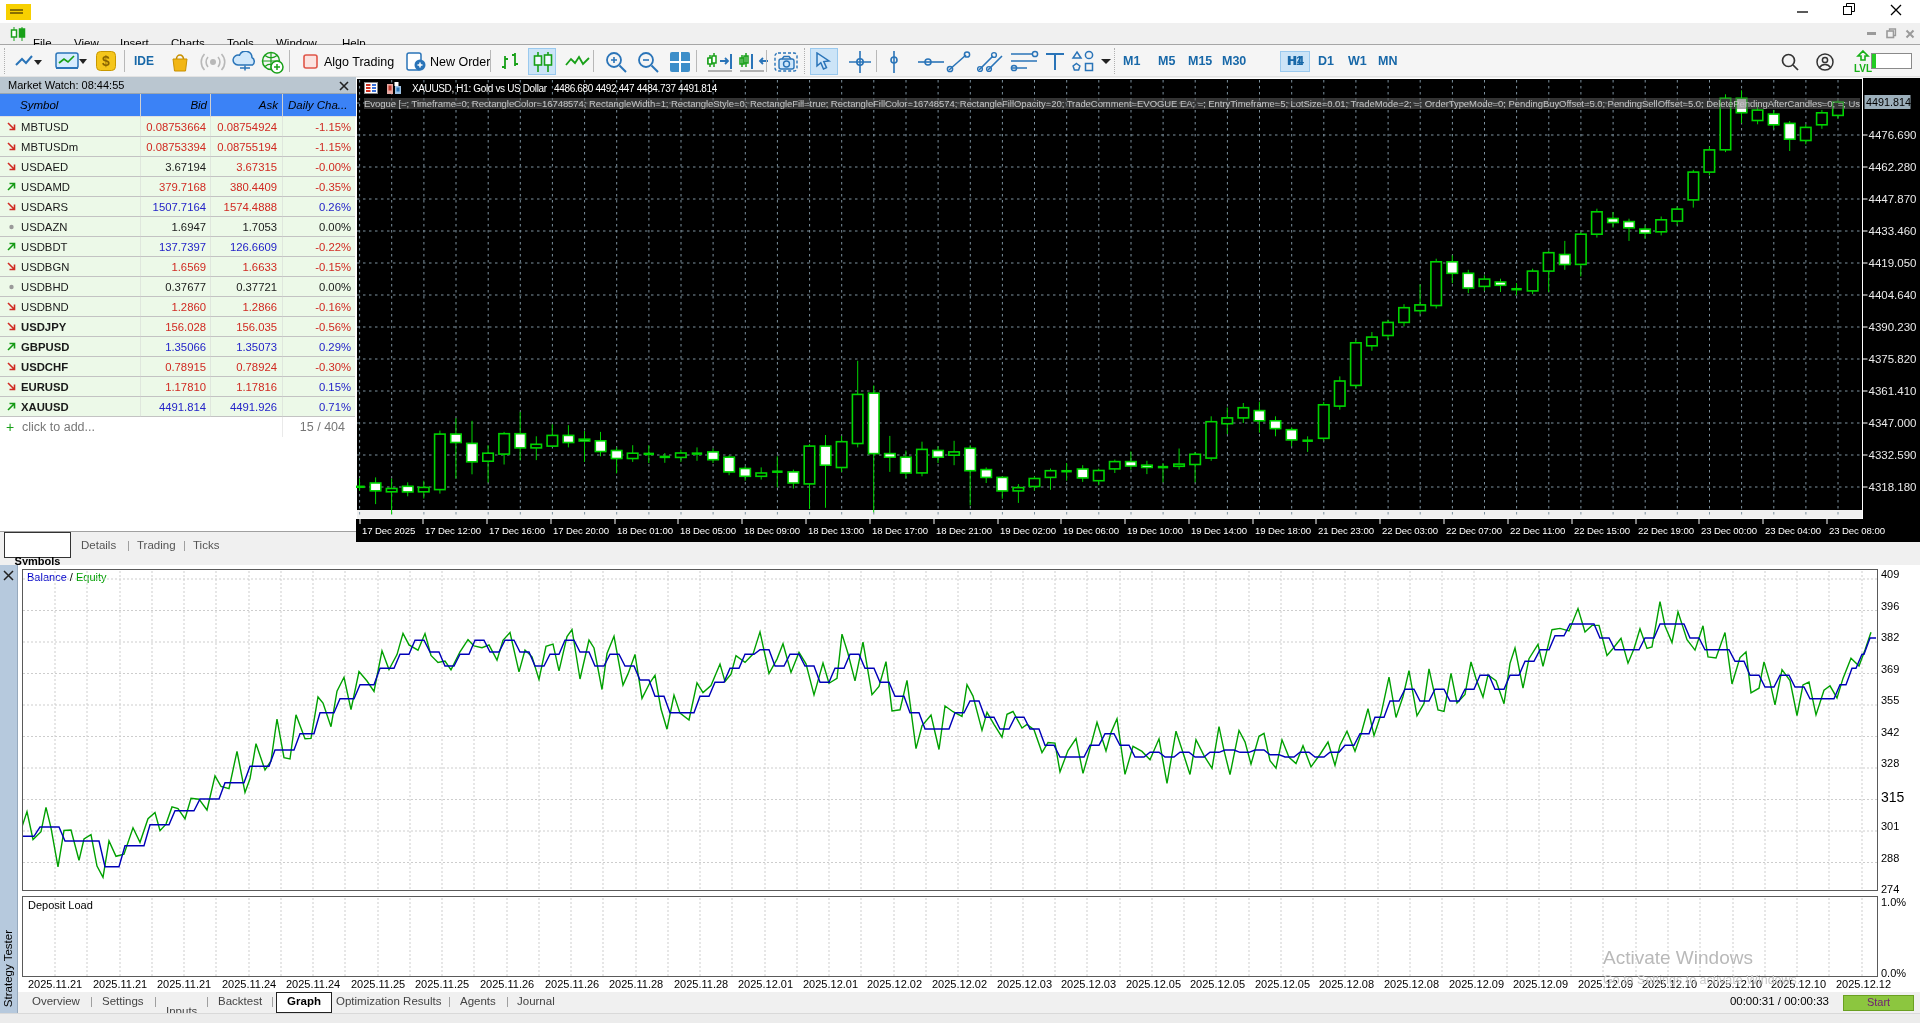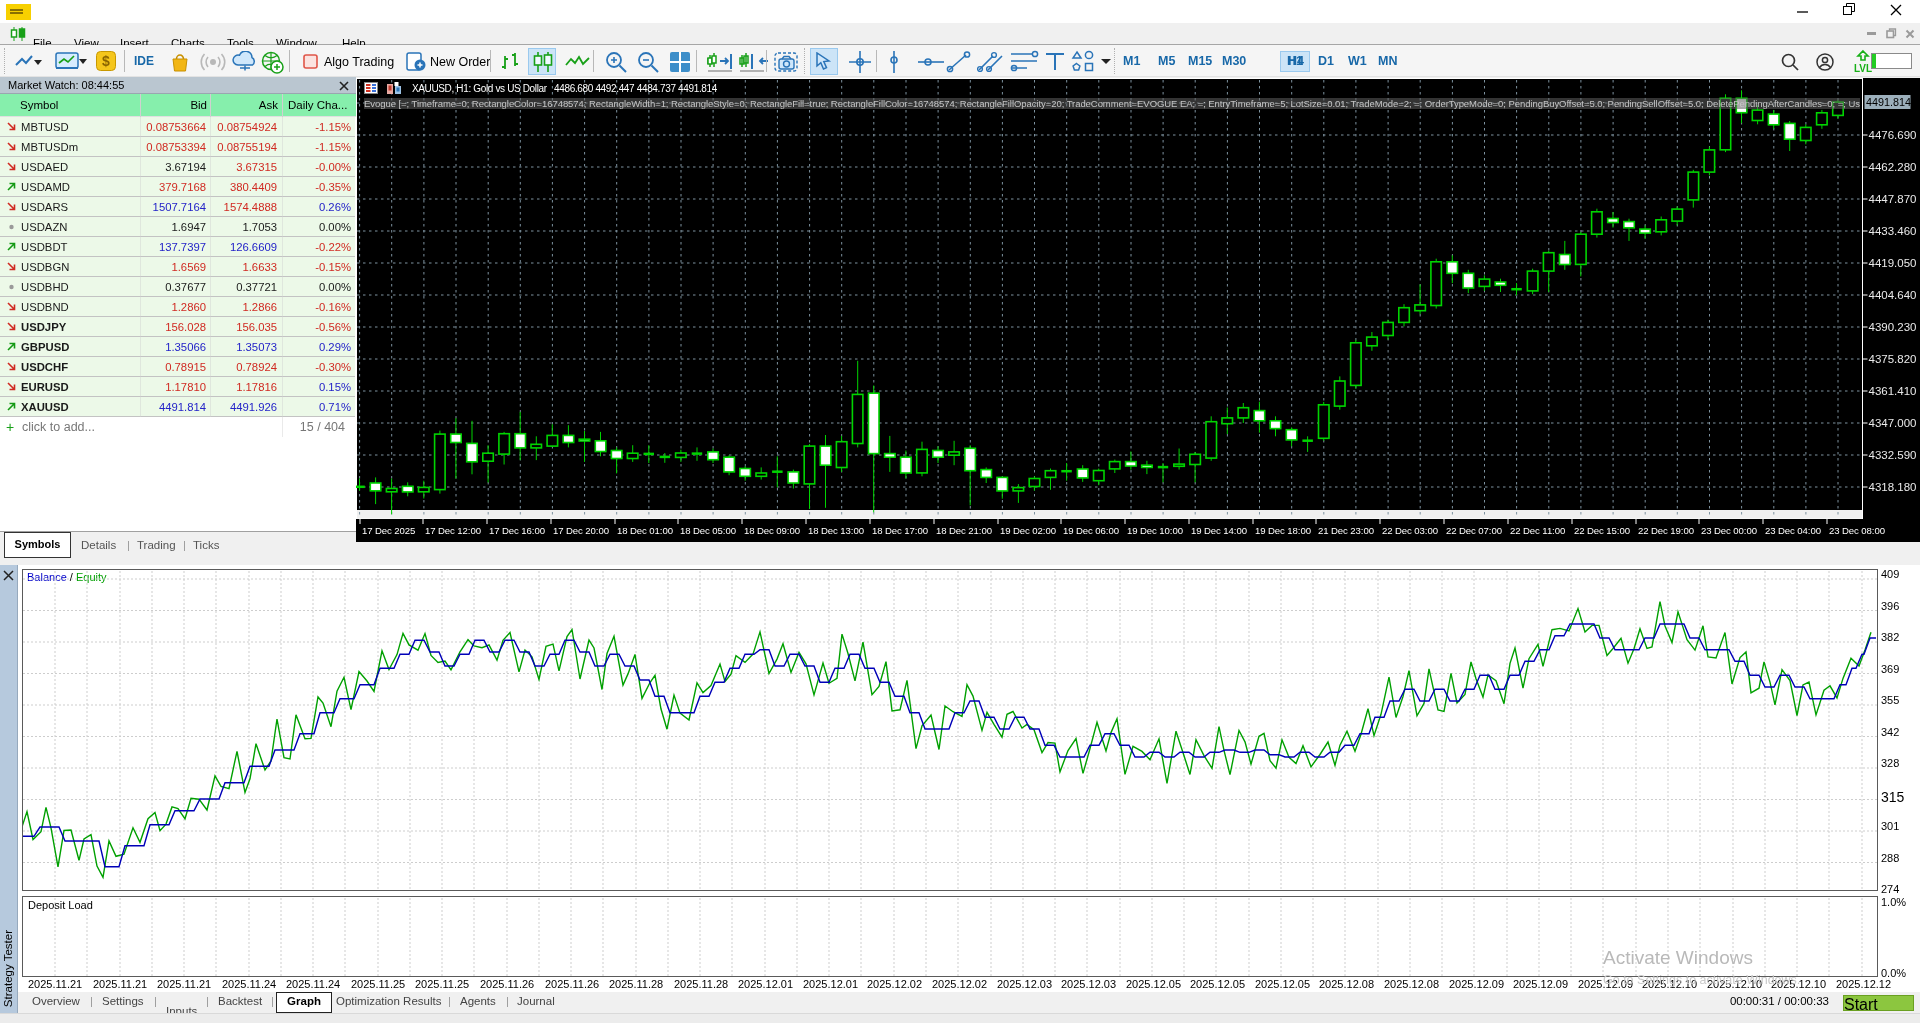--- a/index.html
+++ b/index.html
@@ -19,21 +19,21 @@
 #toolbar { left:0; top:45px; width:1920px; height:32px; background:#f5f5f5; border-bottom:1px solid #e3e3e3; }
 .tsep { position:absolute; top:5px; width:1px; height:22px; background:#b8b8b8; }
 .tseld { position:absolute; top:3px; width:1px; height:26px; border-left:1px dotted #b0b0b0; }
 .tbtn-sel { position:absolute; background:#cce4f7; border:1px solid #9ac9ee; }
 .tftxt { position:absolute; top:9px; font-size:12.5px; color:#1868a8; font-weight:bold; white-space:nowrap; }
 .tftxt.sel { background:#cce4f7; border:1px solid #9ac9ee; }
 
 
 #mw { left:0; top:77px; width:356px; height:488px; background:#fff; }
 #mwhead { position:absolute; left:0; top:0; width:356px; height:17px; background:#bac6d0; border-bottom:1px solid #9aa6b0; font-size:11px; color:#000; }
-#mwcols { position:absolute; left:0; top:17px; width:356px; height:23px; background:#86efac; font-size:11.5px; color:#000; border-bottom:1px solid #e0e0e0;}
+#mwcols { position:absolute; left:0; top:17px; width:356px; height:23px; background:#3b82f6; font-size:11.5px; color:#000; border-bottom:1px solid #e0e0e0;font-style:italic;}
 .mwrow { position:relative; width:355px; height:20px; background:#ecf9e8; border-bottom:1px solid #c3c3c3; font-size:11.3px; }
 .mwi { position:absolute; left:6px; top:4px; width:12px; height:12px; }
 .mws { position:absolute; left:21px; top:3.5px; color:#1a1a1a; }
 .mwb { position:absolute; right:149px; top:3.5px; }
 .mwa { position:absolute; right:78px; top:3.5px; }
 .mwc { position:absolute; right:4px; top:3.5px; }
 .mwcolsep { position:absolute; top:0; width:1px; background:#d0d0d0; }
 #mwtabs { position:absolute; left:0; top:454px; width:356px; height:34px; background:#f0f0f0; border-top:1px solid #a0a0a0; font-size:11.5px; color:#555; }
 
 
@@ -445,21 +445,21 @@
       <span style="position:absolute;left:6px;top:2px;color:#18a018;font-size:14px">+</span>
       <span style="position:absolute;left:22px;top:2.5px">click to add...</span>
       <span style="position:absolute;right:9px;top:2.5px">15 / 404</span>
     </div>
   </div>
 
   <div class="mwcolsep" style="left:140px;top:40px;height:300px;opacity:0.45"></div>
   <div class="mwcolsep" style="left:210px;top:40px;height:300px;opacity:0.45"></div>
   <div class="mwcolsep" style="left:282px;top:40px;height:320px;opacity:0.45"></div>
   <div id="mwtabs">
-    <div style="position:absolute;left:4px;top:0px;width:67px;height:26px;background:#fff;border:1px solid #333;text-align:center;padding-top:5px;color:#000;font-weight:bold;font-size:11px">Symbols</div>
+    <div style="position:absolute;left:4px;top:0px;width:67px;height:26px;background:#fff;border:1px solid #333;text-align:center;padding-top:22px;color:#000;font-weight:bold;font-size:11px">Symbols</div>
     <span style="position:absolute;left:81px;top:7px">Details</span>
         <span style="position:absolute;left:127px;top:7px;color:#999">|</span>
     <span style="position:absolute;left:137px;top:7px">Trading</span>
         <span style="position:absolute;left:183px;top:7px;color:#999">|</span>
     <span style="position:absolute;left:193px;top:7px">Ticks</span>
   </div>
 </div>
 
 <div id="chart" class="abs">
   <svg class="abs" style="left:0;top:0" width="1507" height="442">
@@ -1016,19 +1016,19 @@
         <span style="position:absolute;left:188px;top:3px;color:#999">|</span>
     <span style="position:absolute;left:200px;top:3px">Backtest</span>
         <span style="position:absolute;left:253px;top:3px;color:#999">|</span>
     <div style="position:absolute;left:258px;top:0;width:56px;height:21px;background:#fff;border:1px solid #222;text-align:center;padding-top:2px;color:#000;font-weight:bold">Graph</div>
     <span style="position:absolute;left:318px;top:3px">Optimization Results</span>
         <span style="position:absolute;left:430px;top:3px;color:#999">|</span>
     <span style="position:absolute;left:442px;top:3px">Agents</span>
         <span style="position:absolute;left:488px;top:3px;color:#999">|</span>
     <span style="position:absolute;left:499px;top:3px">Journal</span>
     <span style="position:absolute;right:91px;top:3px;color:#000">00:00:31 / 00:00:33</span>
-    <div style="position:absolute;right:6px;top:3px;width:71px;height:16px;background:#8cc63f;border:1px solid #6aa021;text-align:left;font-size:16px;color:#000000">Start</div>
+    <div style="position:absolute;right:6px;top:3px;width:71px;height:16px;background:#8cc63f;border:1px solid #6aa021;text-align:center;font-size:11px;color:#701a75">Start</div>
   </div>
 </div>
 
 <div id="taskbar" class="abs"></div>
 
 </div>
 
 </body></html>

